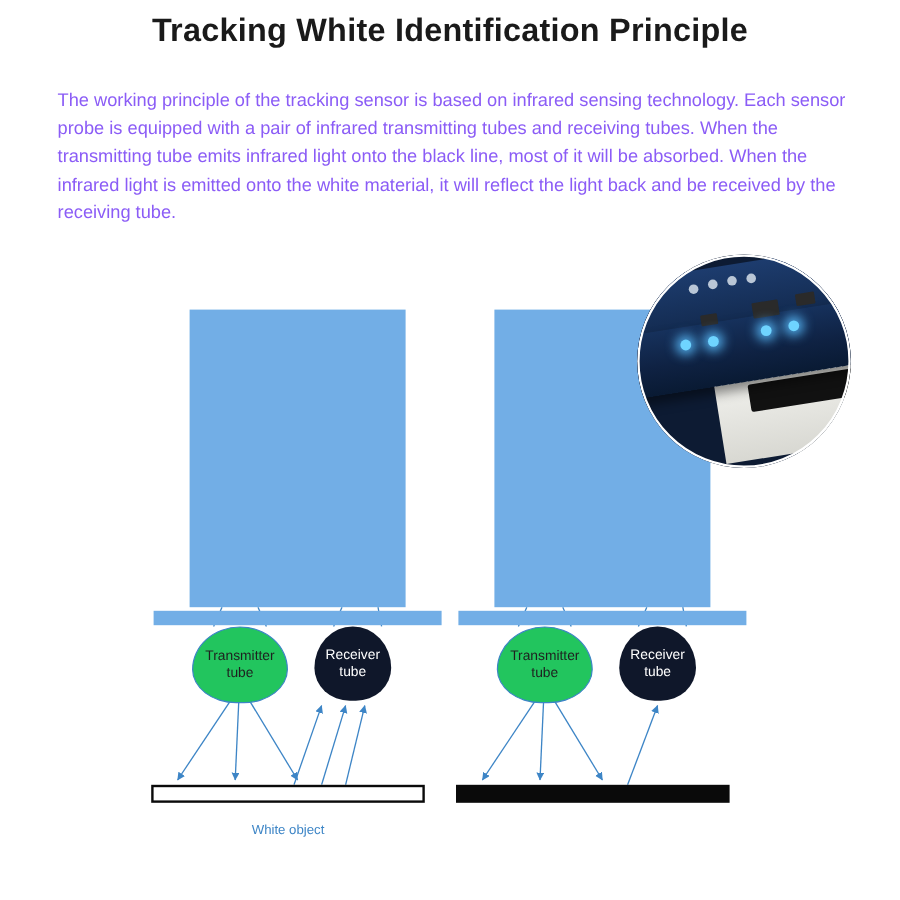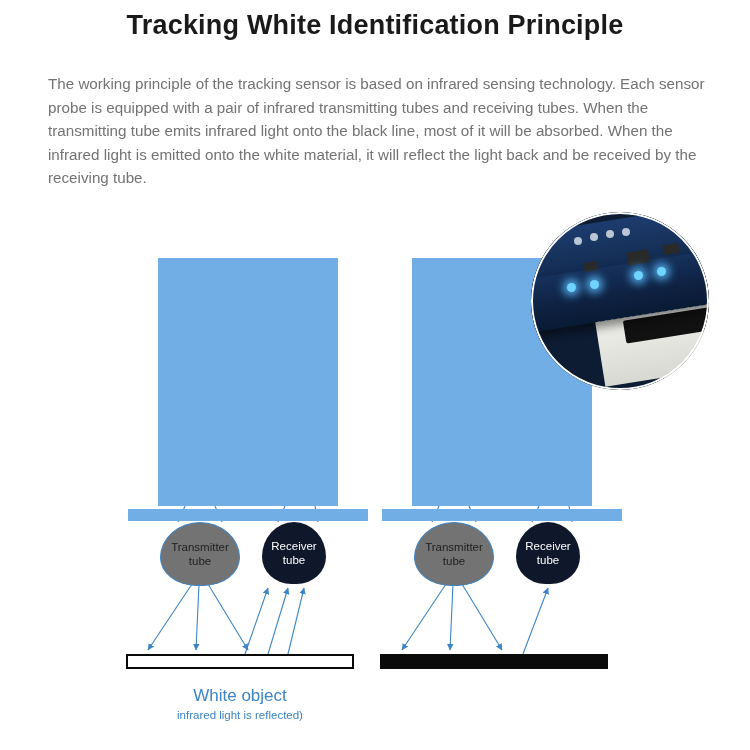--- a/index.html
+++ b/index.html
@@ -31,21 +31,21 @@
     color: #1a1a1a;
     letter-spacing: 0.2px;
   }
   .body-text {
     position: absolute;
     top: 72px;
     left: 48px;
     width: 660px;
     font-size: 15.2px;
     line-height: 23.5px;
-    color: #737373;
+    color: #8b5cf6;
   }
   .body-text p {
     margin: 0;
   }
 
   
   .diagram {
     position: absolute;
     top: 250px;
     left: 0;
@@ -69,21 +69,21 @@
     border-radius: 50% 50% 46% 46% / 56% 56% 44% 44%;
     display: flex;
     flex-direction: column;
     align-items: center;
     justify-content: center;
     font-size: 11.5px;
     line-height: 14px;
     text-align: center;
   }
   .tube.transmitter {
-    background: #737373;
+    background: #22c55e;
     border: 1px solid #3d85c6;
     color: #1f1f1f;
   }
   .tube.receiver {
     background: #0f172a;
     color: #ffffff;
   }
   #tx-left  { left: 160px; top: 272px; width: 78px; height: 62px; }
   #rx-left  { left: 262px; top: 272px; width: 64px; height: 62px; }
   #tx-right { left: 414px; top: 272px; width: 78px; height: 62px; }
@@ -100,21 +100,21 @@
     background: #0a0a0a;
   }
 
   
   .caption {
     position: absolute;
     width: 280px;
     text-align: center;
     color: #3d85c6;
   }
-  .caption .cap-title { font-size: 17px; margin-bottom: 2px; }
+  .caption .cap-title { font-size: 11px; margin-bottom: 2px; }
   .caption .cap-sub { font-size: 11.5px; line-height: 15px; }
   #caption-left  { left: 100px; top: 436px; }
   #caption-right { left: 354px; top: 436px; }
 
   
   .photo-circle {
     position: absolute;
     left: 531px;
     top: 212px;
     width: 178px;
@@ -259,21 +259,20 @@
     <div class="tube receiver" id="rx-right">
       <span>Receiver</span>
       <span>tube</span>
     </div>
 
     <div class="object-strip" id="white-object"></div>
     <div class="object-strip" id="black-object"></div>
 
     <div class="caption" id="caption-left">
       <div class="cap-title">White object</div>
-      <div class="cap-sub">infrared light is reflected)</div>
     </div>
 
   </div>
 
   <div class="photo-circle">
     <div class="photo-inner">
       <div class="white-card"></div>
       <div class="black-strip"></div>
       <div class="pcb-top"></div>
       <div class="pcb-board"></div>

